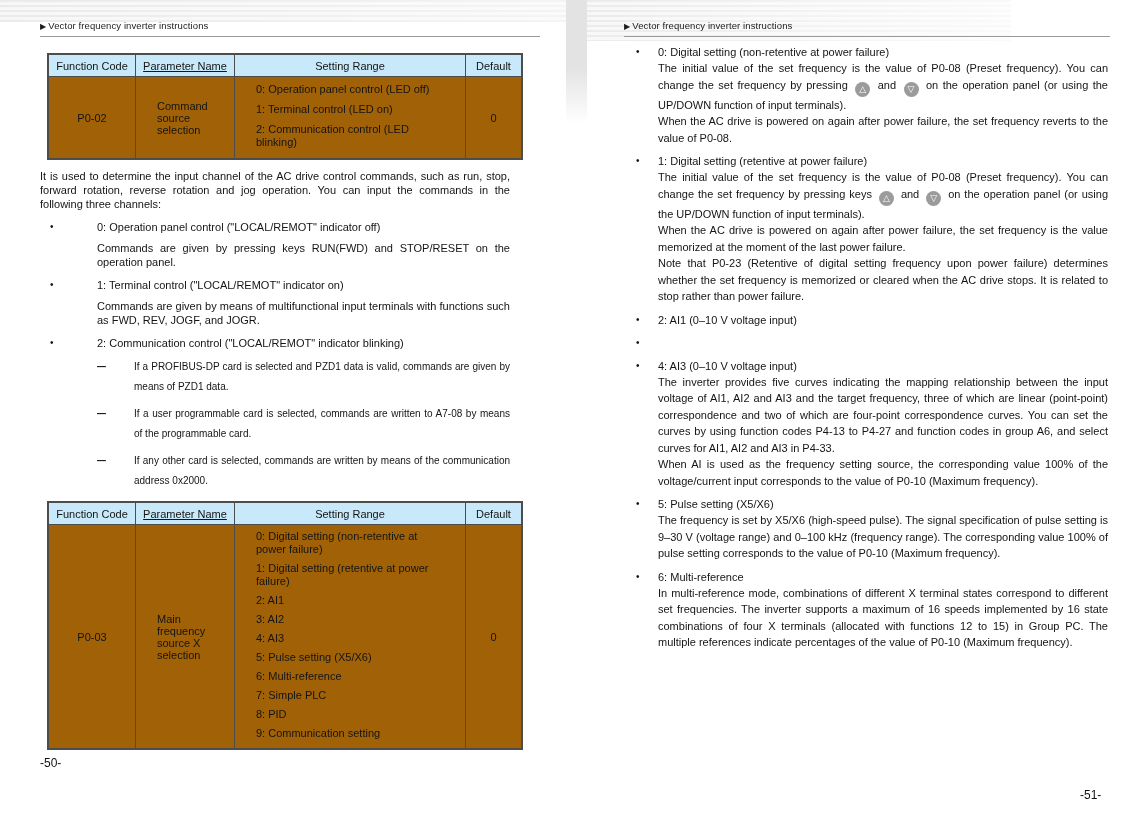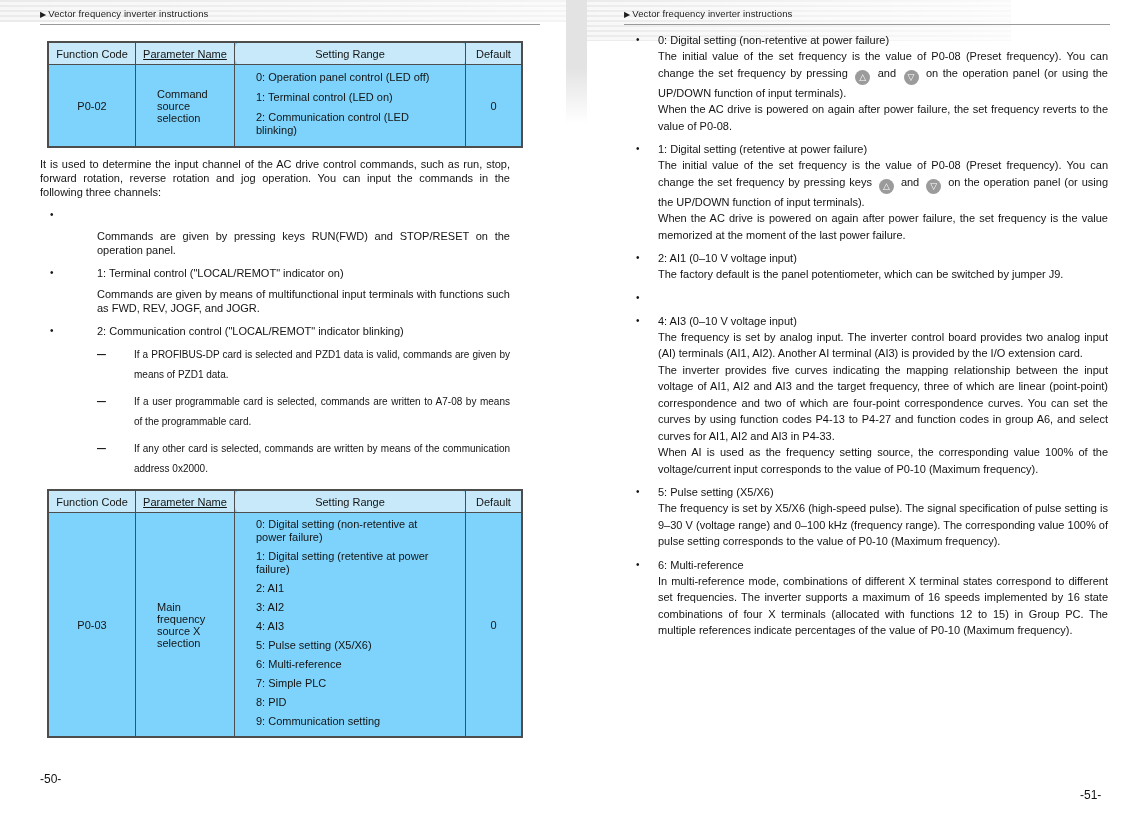--- a/index.html
+++ b/index.html
@@ -21,46 +21,46 @@
     left:566px;top:0;width:21px;height:123px;
     background:linear-gradient(180deg,#e3e3e3 0 55%, #f2f2f2 80%, #ffffff 100%);
   }
   .band-right{
     left:587px;top:0;width:424px;height:41px;
     background:
       linear-gradient(90deg, rgba(255,255,255,.1), rgba(255,255,255,.75)),
       repeating-linear-gradient(180deg,#e9e9e9 0 2px,#f7f7f7 2px 5px);
   }
 
-  .page{position:absolute;top:8px;}
+  .page{position:absolute;top:20px;}
   .page-l{left:40px;width:500px;}
   .page-r{left:624px;width:486px;}
 
   .phead{
     font-size:9.5px;color:#1c1c1c;letter-spacing:.1px;
     padding-bottom:5px;border-bottom:1px solid #9a9a9a;
   }
   .phead .tri-marker{font-size:8px;margin-right:2px;}
 
   
   table.ptable{
     border-collapse:collapse;margin-left:7px;margin-top:16px;
     table-layout:fixed;width:463px;
     border:2px solid #4d4d4d;
-    background:#7dd3fc;
+    background:#a16207;
   }
   table.ptable th, table.ptable td{
     border:1px solid #4d4d4d;
     font-size:11px;font-weight:normal;
     padding:2px 21px;vertical-align:middle;
   }
   table.ptable th{
     background:#c8e9f9;text-align:center;height:17px;padding:2px 2px;
   }
-  .cw1{width:82px;} .cw2{width:94px;text-decoration:underline;} .cw3{width:226px;border-radius:6px;} .cw4{width:51px;margin-top:16px;}
+  .cw1{width:82px;} .cw2{width:94px;text-decoration:underline;} .cw3{width:226px;} .cw4{width:51px;margin-top:16px;}
   .tcenter{text-align:center;}
   .rangeline{font-size:11px;line-height:13px;margin:3px 0 6px 0;}
   .t1 .rangeline{margin:4px 0 7px 0;}
 
   
   .lpara{
     font-size:11px;line-height:14px;text-align:justify;
     margin:9px 0 0 0;width:470px;
   }
   .lb{margin-top:9px;width:470px;}
@@ -90,21 +90,21 @@
 
   .key-icon{
     display:inline-block;width:15px;height:15px;border-radius:50%;
     background:#9b9b9b;color:#ffffff;text-align:center;
     font-size:9px;line-height:15px;vertical-align:-3px;
     margin:0 3px;
   }
   .key-icon .tri{display:inline-block;transform:translateY(-.5px);}
 
   .pfoot{position:absolute;font-size:12px;color:#111;}
-  .foot-l{left:40px;top:772px;}
+  .foot-l{left:40px;top:756px;}
   .foot-r{left:1080px;top:788px;}
 </style>
 </head>
 <body>
 
 <div class="band band-left"></div>
 <div class="band band-mid"></div>
 <div class="band band-right"></div>
 
 <div class="page page-l">
@@ -130,20 +130,21 @@
       <td class="tcenter">0</td>
     </tr>
   </tbody>
     </table>
 
   <p class="lpara">It is used to determine the input channel of the AC drive control commands, such as run, stop, forward rotation, reverse rotation and jog operation. You can input the commands in the following three channels:</p>
 
   <div class="lb">
     <div class="lb-title">
         <span class="bmark">•</span>
+        <span>0: Operation panel control ("LOCAL/REMOT" indicator off)</span>
       </div>
     <div class="lb-body">Commands are given by pressing keys RUN(FWD) and STOP/RESET on the operation panel.</div>
   </div>
 
   <div class="lb">
     <div class="lb-title">
         <span class="bmark">•</span>
         <span>1: Terminal control ("LOCAL/REMOT" indicator on)</span>
       </div>
     <div class="lb-body">Commands are given by means of multifunctional input terminals with functions such as FWD, REV, JOGF, and JOGR.</div>
@@ -225,42 +226,41 @@
         <span>1: Digital setting (retentive at power failure)</span>
       </div>
     <div class="rb-body">
       <span>The initial value of the set frequency is the value of P0-08 (Preset frequency). You can change the set frequency by pressing keys</span>
       <span class="key-icon"><span class="tri">△</span></span>
       <span>and</span>
       <span class="key-icon"><span class="tri">▽</span></span>
       <span>on the operation panel (or using the UP/DOWN function of input terminals).</span>
     </div>
     <div class="rb-body">When the AC drive is powered on again after power failure, the set frequency is the value memorized at the moment of the last power failure.</div>
+    <div class="rb-body">Note that P0-23 (Retentive of digital setting frequency upon power failure) determines whether the set frequency is memorized or cleared when the AC drive stops. It is related to stop rather than power failure.</div>
   </div>
 
   <div class="rb">
     <div class="rb-title">
         <span class="bmark">•</span>
         <span>2: AI1 (0–10 V voltage input)</span>
       </div>
-    <div class="rb-body">The factory default is the panel potentiometer, which can be switched by jumper J9.</div>
   </div>
 
   <div class="rb">
     <div class="rb-title">
         <span class="bmark">•</span>
       </div>
   </div>
 
   <div class="rb">
     <div class="rb-title">
         <span class="bmark">•</span>
         <span>4: AI3 (0–10 V voltage input)</span>
       </div>
-    <div class="rb-body">The frequency is set by analog input. The inverter control board provides two analog input (AI) terminals (AI1, AI2). Another AI terminal (AI3) is provided by the I/O extension card.</div>
     <div class="rb-body">The inverter provides five curves indicating the mapping relationship between the input voltage of AI1, AI2 and AI3 and the target frequency, three of which are linear (point-point) correspondence and two of which are four-point correspondence curves. You can set the curves by using function codes P4-13 to P4-27 and function codes in group A6, and select curves for AI1, AI2 and AI3 in P4-33.</div>
     <div class="rb-body">When AI is used as the frequency setting source, the corresponding value 100% of the voltage/current input corresponds to the value of P0-10 (Maximum frequency).</div>
   </div>
 
   <div class="rb">
     <div class="rb-title">
         <span class="bmark">•</span>
         <span>5: Pulse setting (X5/X6)</span>
       </div>
     <div class="rb-body">The frequency is set by X5/X6 (high-speed pulse). The signal specification of pulse setting is 9–30 V (voltage range) and 0–100 kHz (frequency range). The corresponding value 100% of pulse setting corresponds to the value of P0-10 (Maximum frequency).</div>

